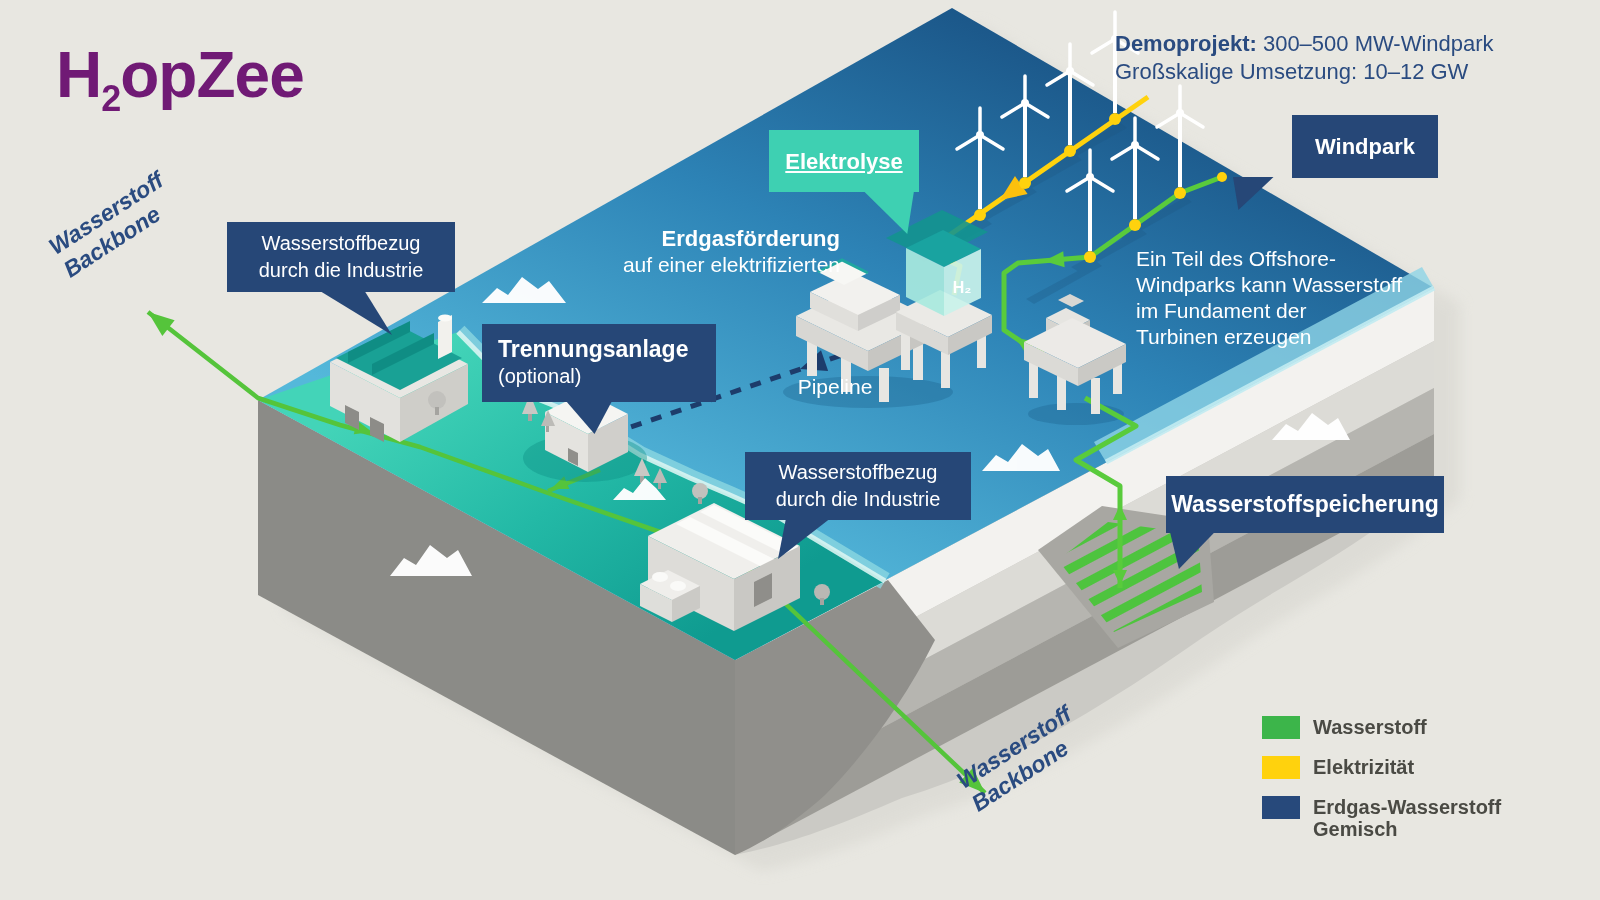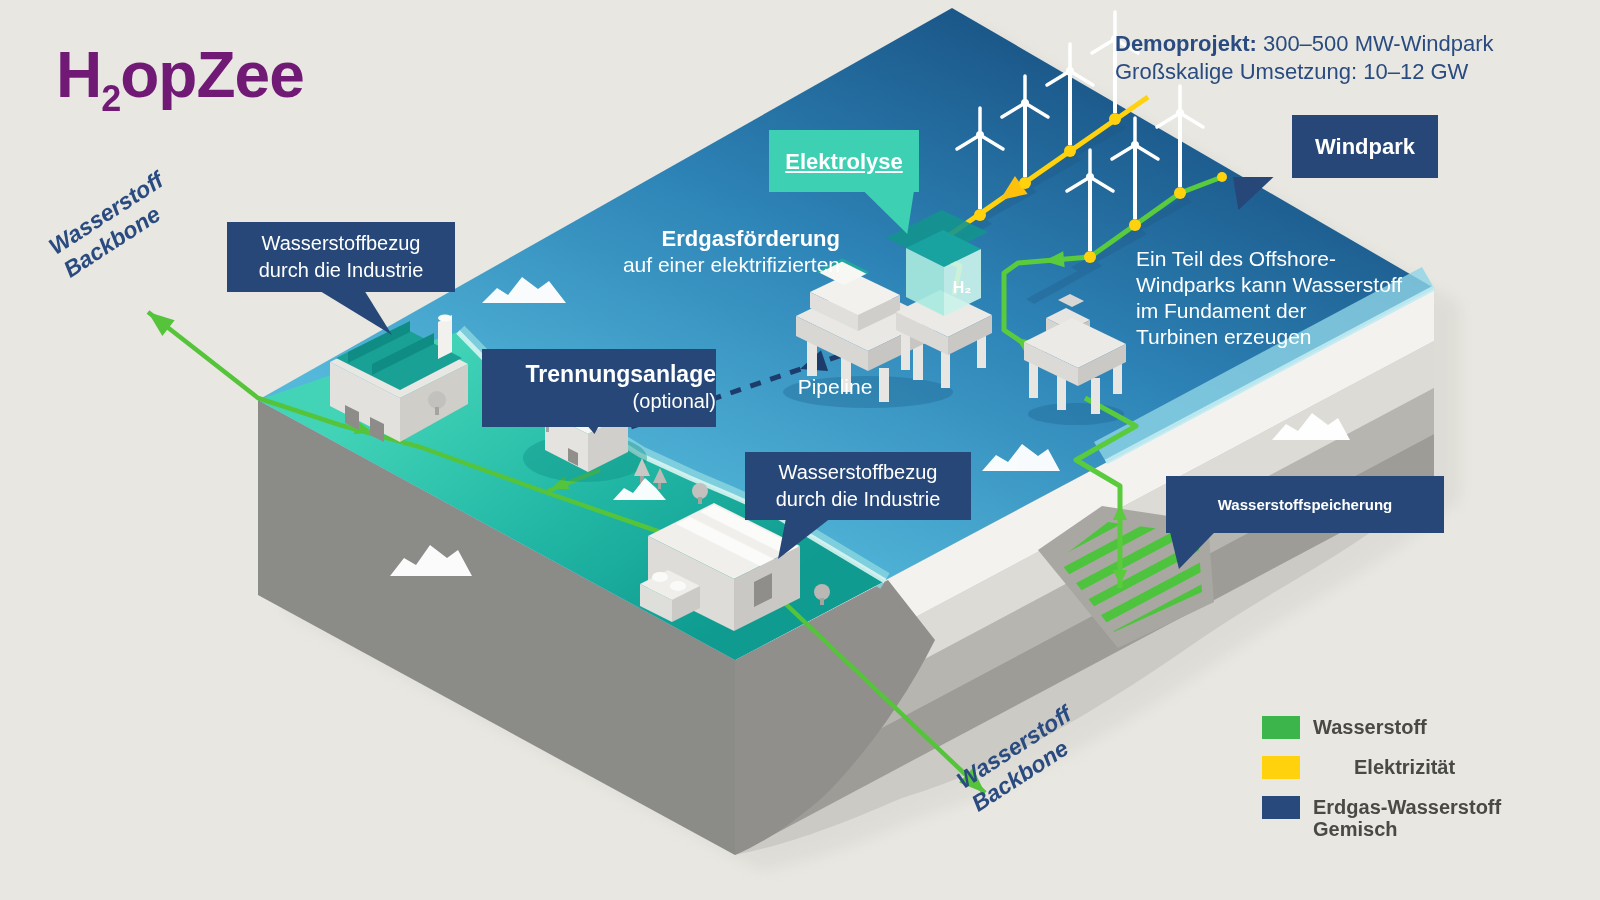--- a/index.html
+++ b/index.html
@@ -12,21 +12,21 @@
   .title .t1{font-size:64px;}
   .title .t2{font-size:36px;position:relative;top:14px;}
 
   .header{left:1115px;top:30px;width:430px;color:#2a4b80;font-size:22px;line-height:28px;}
   .header b{font-weight:700;}
 
   .bubble{position:absolute;background:#264777;color:#ffffff;display:flex;flex-direction:column;
           justify-content:center;align-items:center;text-align:center;font-size:20px;line-height:27px;}
   .bubble.teal{background:#3ed0b2;}
   .bubble .bold{font-weight:700;}
-  .bubble.leftalign{align-items:flex-end;text-align:left;padding-left:16px;margin-top:25px;}
+  .bubble.leftalign{align-items:flex-start;text-align:left;padding-left:16px;}
   .tail{position:absolute;background:#264777;}
   .tail.teal{background:#3ed0b2;}
 
   .seatext{position:absolute;color:#ffffff;font-size:21px;line-height:26px;}
   .seatext .bold{font-weight:700;font-size:22px;}
   .right{text-align:right;}
   .center{text-align:center;}
 
   .backbone{position:absolute;color:#2a4b80;font-weight:700;font-style:italic;font-size:23px;
             line-height:27px;transform:rotate(-33deg);transform-origin:0 0;white-space:nowrap;}
@@ -364,21 +364,21 @@
     <div>durch die Industrie</div>
   </div>
   <div class="tail" style="left:778px;top:519px;width:56px;height:40px;clip-path:polygon(14% 0,92% 0,0 100%);"></div>
 
   <div class="bubble" style="left:1292px;top:115px;width:146px;height:63px;">
     <div class="bold" style="font-size:22px;">Windpark</div>
   </div>
   <div class="tail" style="left:1233px;top:177px;width:54px;height:33px;clip-path:polygon(0 0,75% 0,10% 100%);"></div>
 
   <div class="bubble" style="left:1166px;top:476px;width:278px;height:57px;">
-    <div class="bold" style="font-size:15px;">Wasserstoffspeicherung</div>
+    <div class="bold" style="font-size:23px;">Wasserstoffspeicherung</div>
   </div>
   <div class="tail" style="left:1170px;top:532px;width:56px;height:37px;clip-path:polygon(0 0,80% 0,16% 100%);"></div>
 
   <div class="bubble teal" style="left:769px;top:130px;width:150px;height:62px;text-decoration:underline;">
     <div class="bold" style="font-size:22px;">Elektrolyse</div>
   </div>
   <div class="tail teal" style="left:858px;top:191px;width:56px;height:43px;clip-path:polygon(10% 0,100% 0,88% 100%);"></div>
 
   <div class="seatext right" style="left:550px;top:226px;width:290px;">
     <div class="bold">Erdgasförderung</div>
@@ -391,21 +391,21 @@
     <div>Ein Teil des Offshore-</div>
     <div>Windparks kann Wasserstoff</div>
     <div>im Fundament der</div>
     <div>Turbinen erzeugen</div>
   </div>
 
   <div class="legend-row" style="left:1262px;top:716px;">
     <div class="legend-swatch" style="background-color: rgb(60, 181, 74);"></div>
     <div class="legend-label">Wasserstoff</div>
   </div>
-  <div class="legend-row" style="left:1262px;top:756px;gap:41px;">
+  <div class="legend-row" style="left:1262px;top:756px;">
     <div class="legend-swatch" style="background-color: rgb(255, 210, 13);"></div>
     <div class="legend-label">Elektrizität</div>
   </div>
   <div class="legend-row" style="left:1262px;top:796px;">
     <div class="legend-swatch" style="background-color: rgb(39, 73, 123);"></div>
     <div class="legend-label" style="width:190px;">Erdgas-Wasserstoff Gemisch</div>
   </div>
 
 </div>
 

